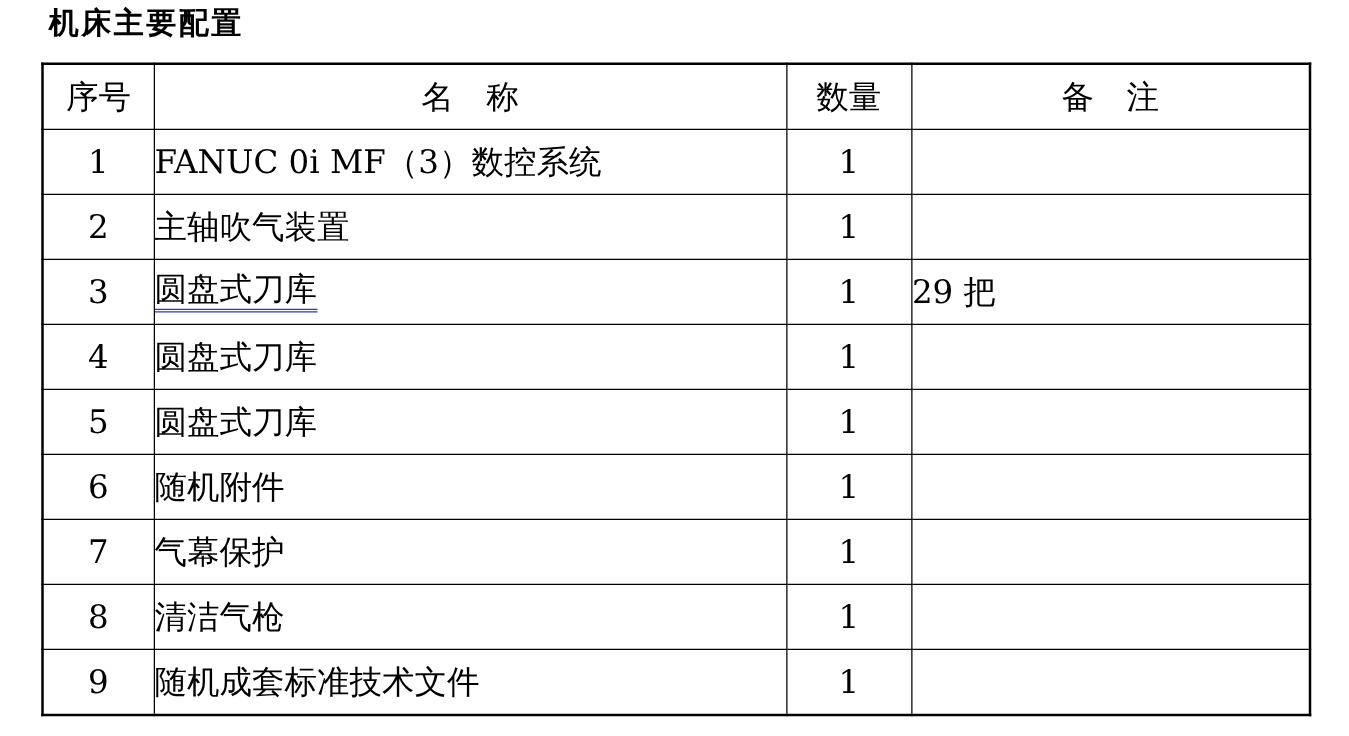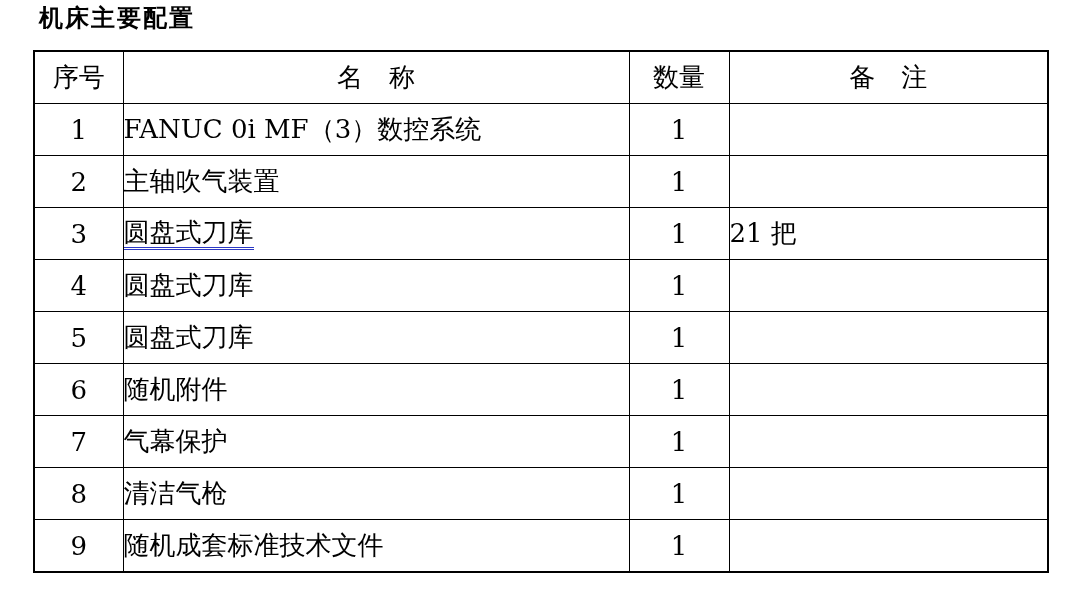--- a/index.html
+++ b/index.html
@@ -91,21 +91,21 @@
     <td class="c-index">2</td>
     <td class="c-name"><span>主轴吹气装置</span></td>
     <td class="c-qty">1</td>
     <td class="c-remark"></td>
   </tr>
 
   <tr>
     <td class="c-index">3</td>
     <td class="c-name"><span class="name-u" style="border-bottom-color: rgb(43, 56, 196);">圆盘式刀库</span></td>
     <td class="c-qty">1</td>
-    <td class="c-remark">21 把</td>
+    <td class="c-remark">29 把</td>
   </tr>
 
   <tr>
     <td class="c-index">4</td>
     <td class="c-name"><span>圆盘式刀库</span></td>
     <td class="c-qty">1</td>
     <td class="c-remark"></td>
   </tr>
 
   <tr>

